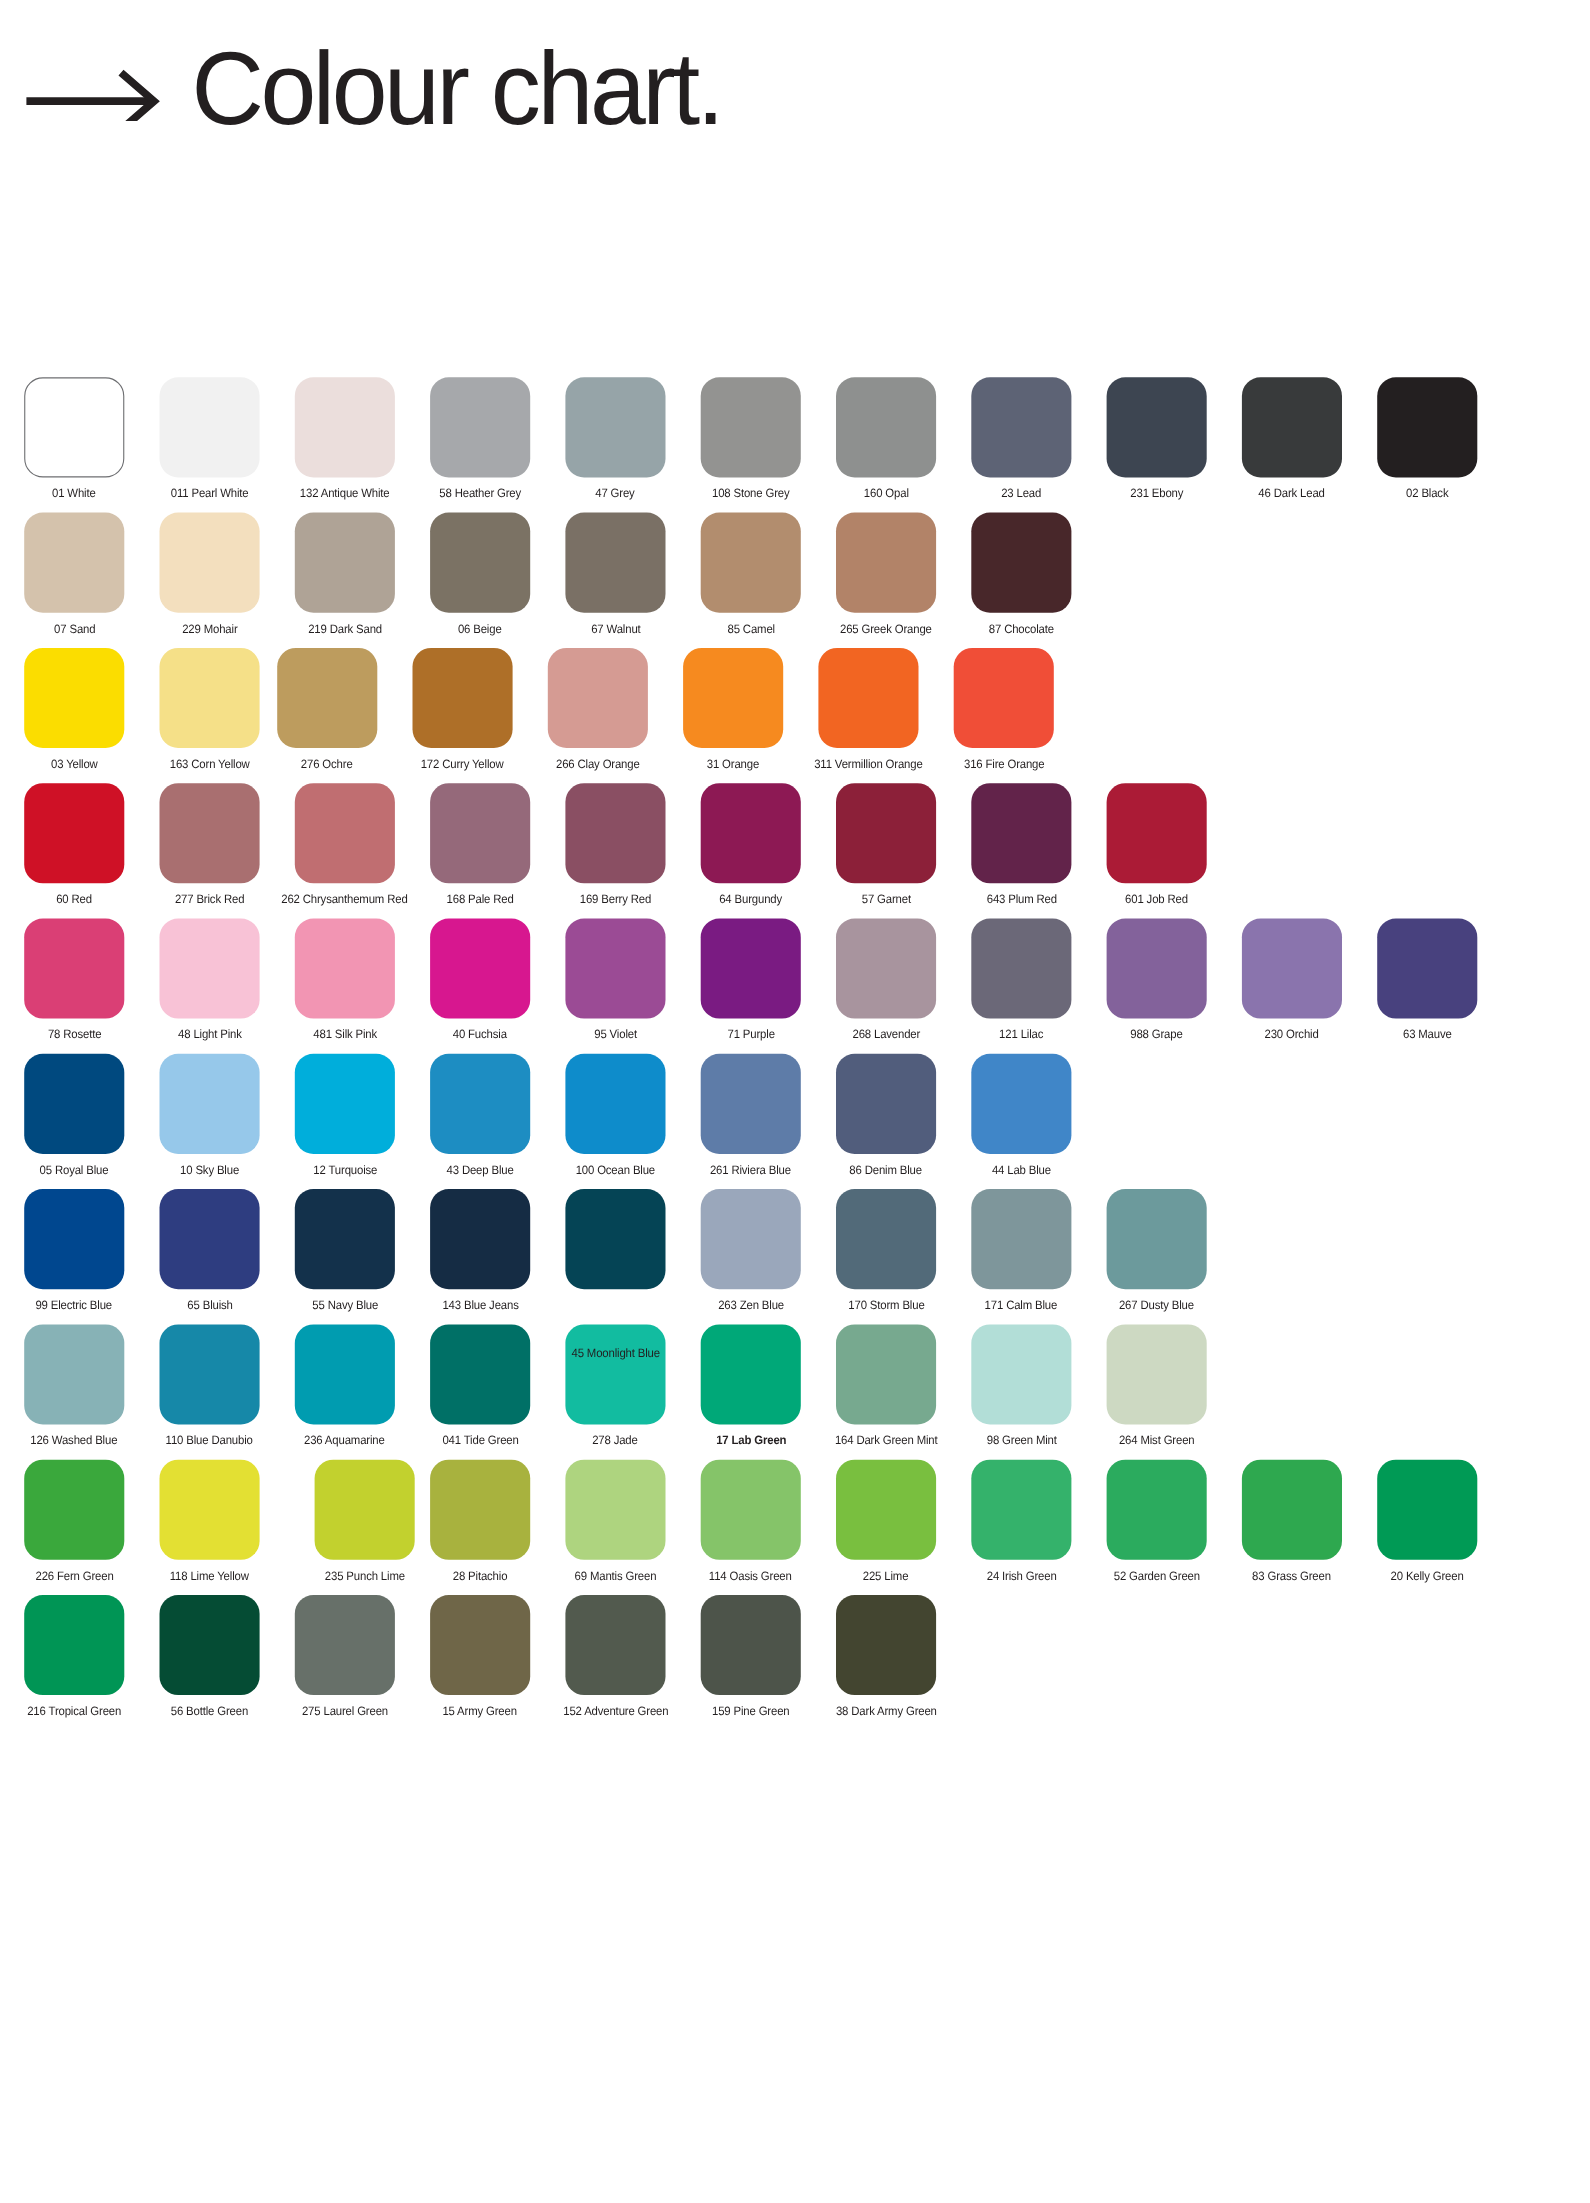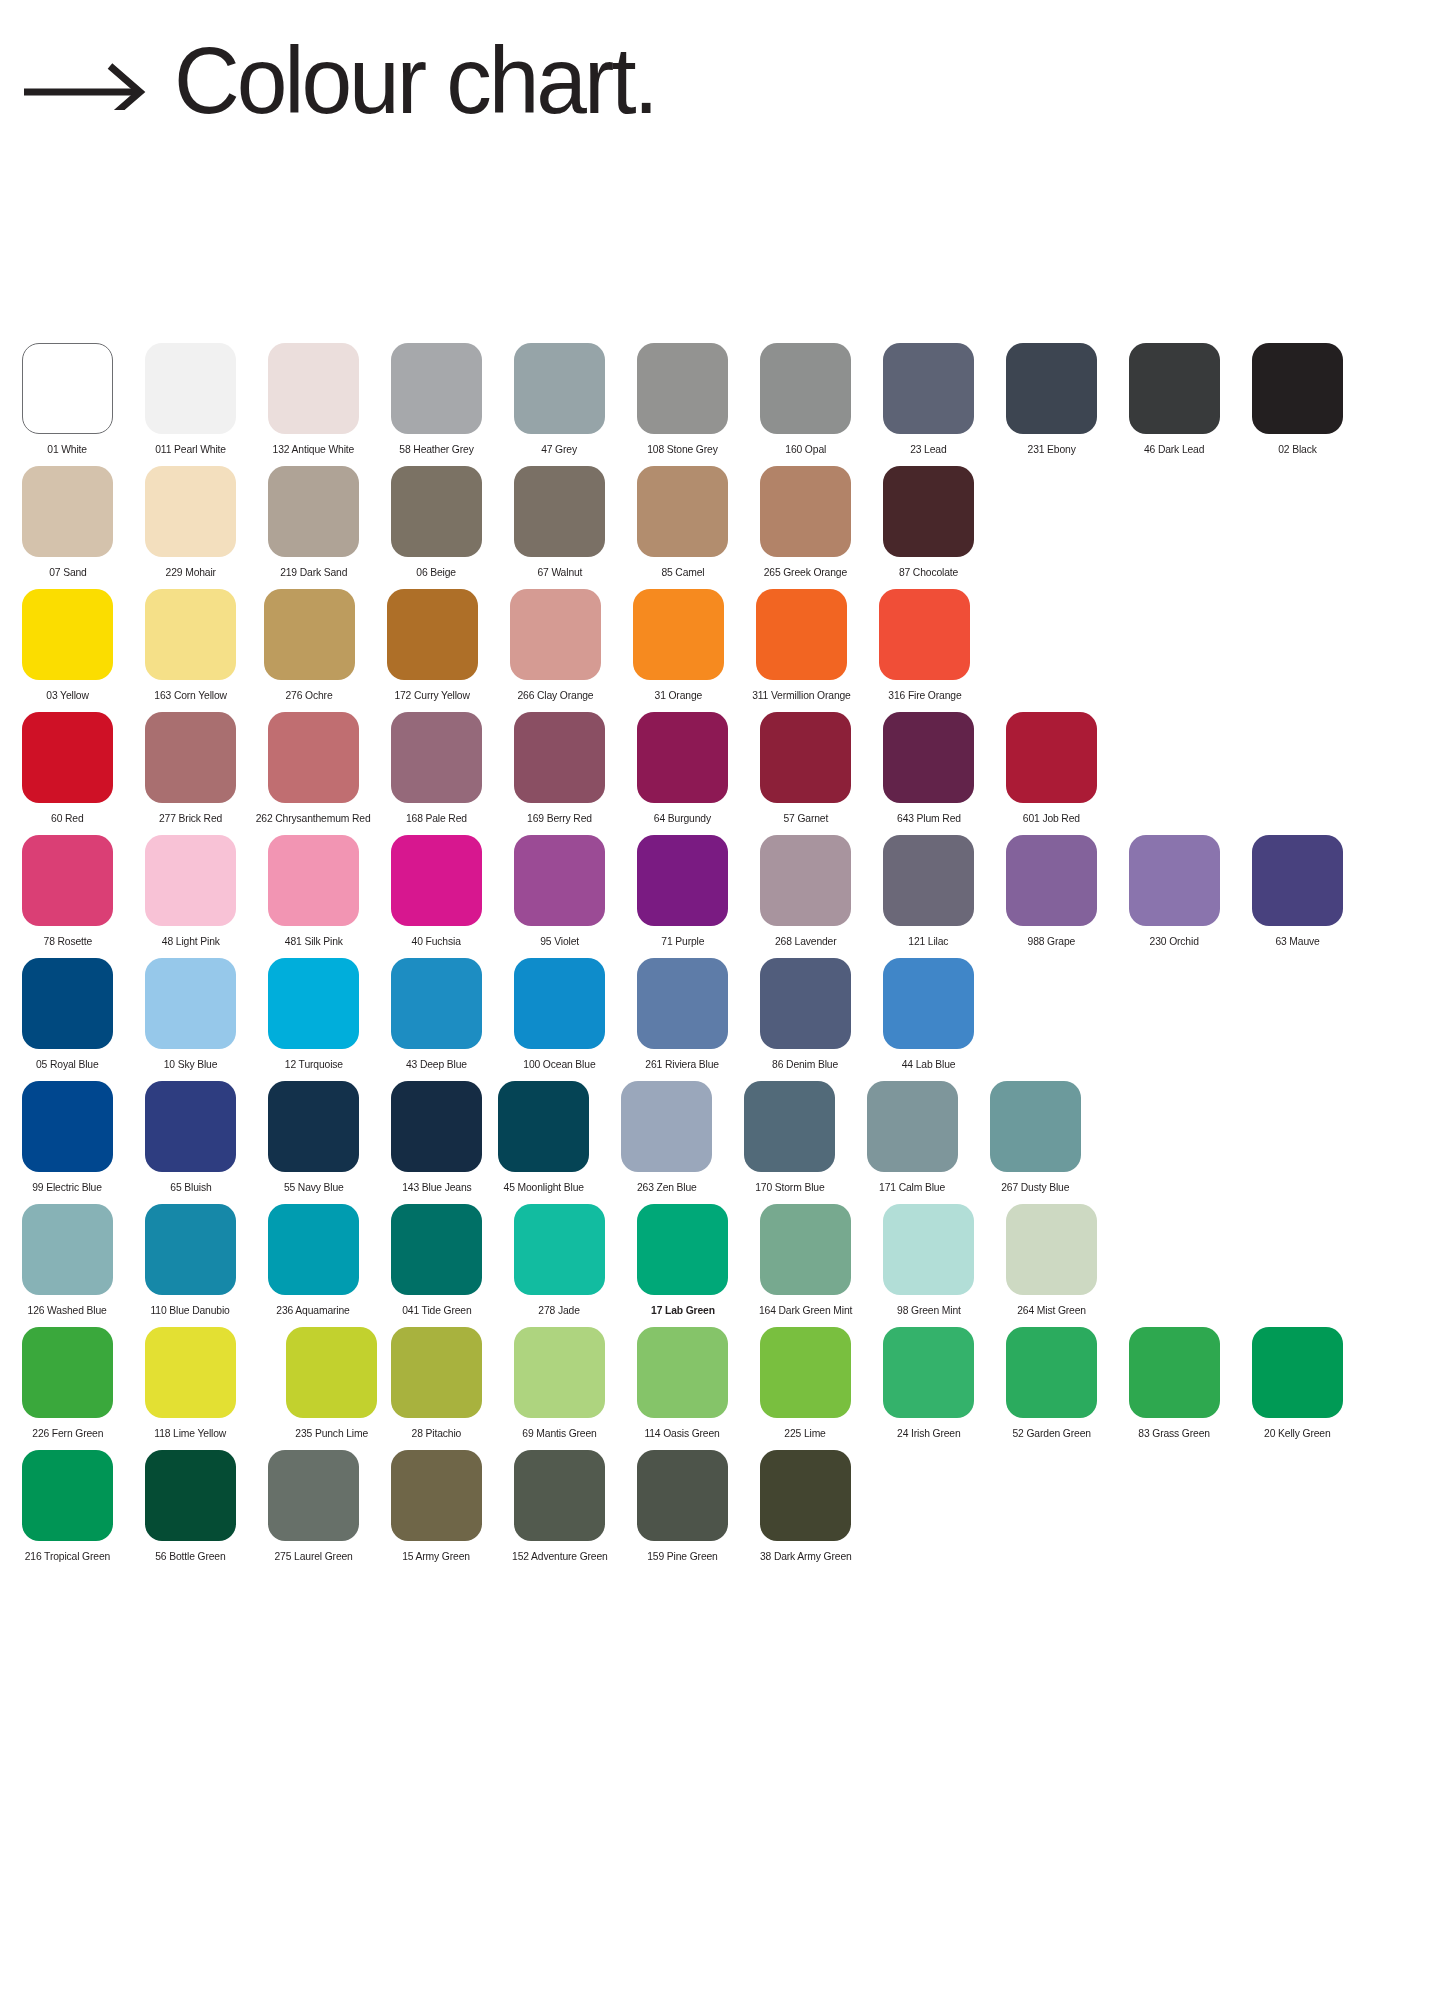--- a/index.html
+++ b/index.html
@@ -178,21 +178,21 @@
     </div>
     <div class="swatch-row">
       <div class="swatch-cell" style="margin-left: 22px;">
         <div class="swatch-chip" style="background-color: rgb(251, 221, 0);"></div>
         <div class="swatch-label">03 Yellow</div>
       </div>
       <div class="swatch-cell" style="margin-left: 32px;">
         <div class="swatch-chip" style="background-color: rgb(245, 224, 136);"></div>
         <div class="swatch-label">163 Corn Yellow</div>
       </div>
-      <div class="swatch-cell" style="margin-left: 28px; justify-content: flex-end;">
+      <div class="swatch-cell" style="margin-left: 16px; justify-content: flex-end;">
         <div class="swatch-chip" style="background-color: rgb(189, 156, 94);"></div>
         <div class="swatch-label">276 Ochre</div>
       </div>
       <div class="swatch-cell" style="margin-left: 32px;">
         <div class="swatch-chip" style="background-color: rgb(174, 111, 40);"></div>
         <div class="swatch-label">172 Curry Yellow</div>
       </div>
       <div class="swatch-cell" style="margin-left: 32px;">
         <div class="swatch-chip" style="background-color: rgb(213, 155, 147);"></div>
         <div class="swatch-label">266 Clay Orange</div>
@@ -338,21 +338,21 @@
         <div class="swatch-label">65 Bluish</div>
       </div>
       <div class="swatch-cell" style="margin-left: 32px;">
         <div class="swatch-chip" style="background-color: rgb(19, 49, 75);"></div>
         <div class="swatch-label">55 Navy Blue</div>
       </div>
       <div class="swatch-cell" style="margin-left: 32px;">
         <div class="swatch-chip" style="background-color: rgb(21, 44, 68);"></div>
         <div class="swatch-label">143 Blue Jeans</div>
       </div>
-      <div class="swatch-cell" style="margin-left: 16px;">
+      <div class="swatch-cell" style="margin-left: 32px; gap: 44px;">
         <div class="swatch-chip" style="background-color: rgb(5, 68, 85);"></div>
         <div class="swatch-label">45 Moonlight Blue</div>
       </div>
       <div class="swatch-cell" style="margin-left: 32px;">
         <div class="swatch-chip" style="background-color: rgb(154, 167, 187);"></div>
         <div class="swatch-label">263 Zen Blue</div>
       </div>
       <div class="swatch-cell" style="margin-left: 32px;">
         <div class="swatch-chip" style="background-color: rgb(82, 106, 121);"></div>
         <div class="swatch-label">170 Storm Blue</div>

